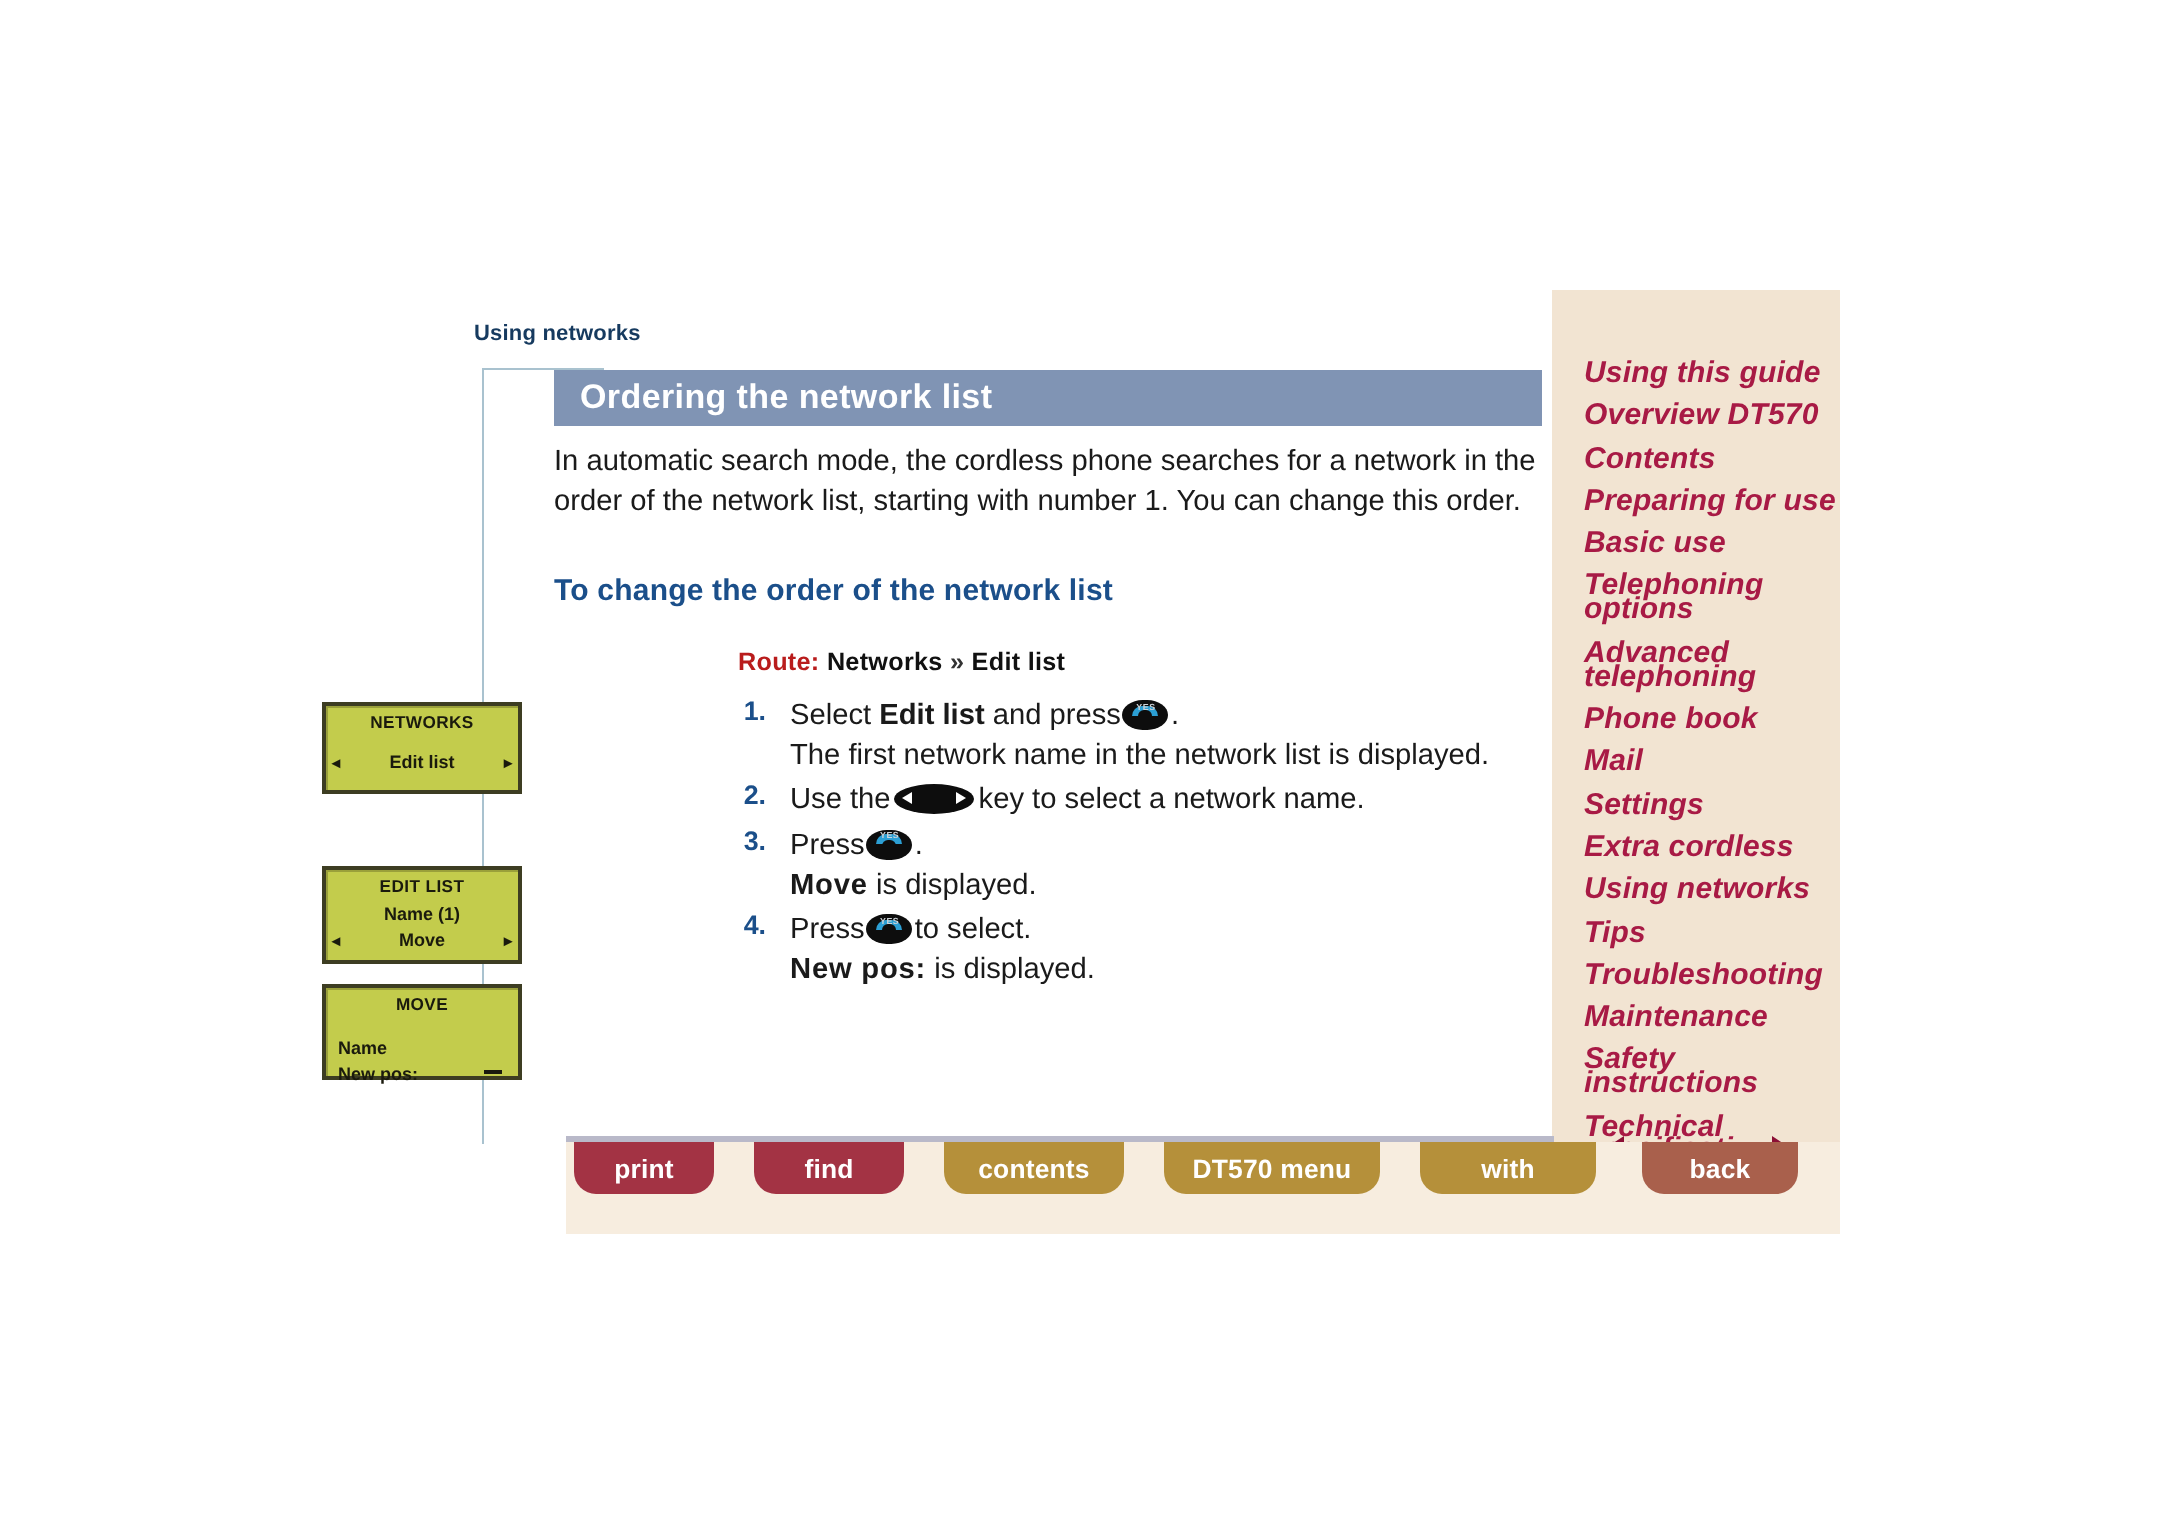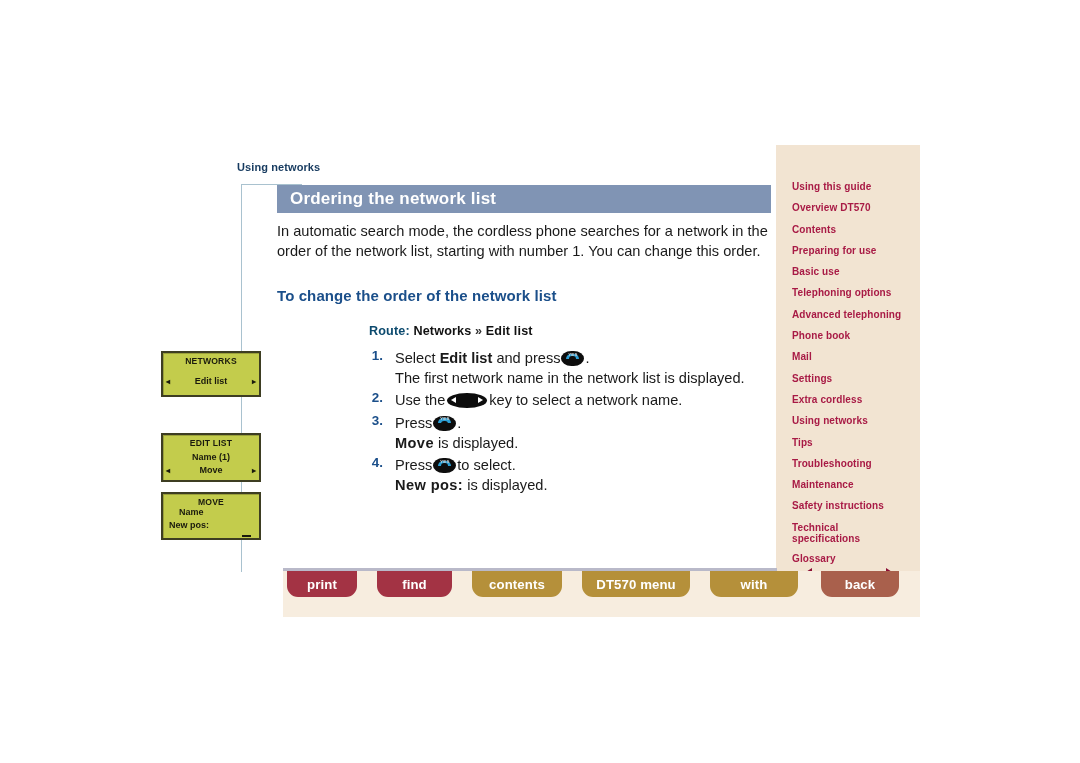--- a/index.html
+++ b/index.html
@@ -24,27 +24,28 @@
     width: 144px; height: 472px;
     background: #f2e4d2;
   }
   .sidebar-list {
     position: absolute;
     left: 16px; top: 36px;
     width: 126px;
   }
   .sidebar-item {
     color: #a81a45;
-    font-size: 10px;
+    font-size: 15px;
     font-weight: bold;
     line-height: 12px;
     margin-bottom: 9.3px;
     letter-spacing: 0.1px;
     cursor: pointer;
     white-space: pre-line;
+    font-style: italic;
   }
   .sidebar-item.two-line { margin-bottom: 8px; line-height: 11.5px; }
 
   
   .pager {
     position: absolute;
     left: 14px; top: 418px;
     width: 118px; height: 36px;
   }
   .pager svg { display: block; }
@@ -122,21 +123,21 @@
   }
 
   .route {
     position: absolute;
     left: 133px; top: 179px;
     font-size: 12.6px;
     font-weight: bold;
     color: #111111;
     letter-spacing: 0.15px;
   }
-  .route .route-label { color: #0c4a6e; }
+  .route .route-label { color: #b91c1c; }
   .route .route-sep { color: #333; font-weight: bold; }
 
   
   .steps {
     position: absolute;
     left: 127px; top: 203px;
     width: 400px;
   }
   .step {
     position: relative;
@@ -257,21 +258,21 @@
 
   #lcd1 { left: 161px; top: 351px; width: 100px; height: 46px; }
   #lcd1 .lcd-title { margin-top: 3px; }
   #lcd1 .lcd-row { margin-top: 10px; }
   #lcd2 { left: 161px; top: 433px; width: 100px; height: 49px; }
   #lcd2 .lcd-title { margin-top: 3px; }
   #lcd2 .r1 { margin-top: 4px; }
   #lcd2 .r2 { margin-top: 3px; }
   #lcd3 { left: 161px; top: 492px; width: 100px; height: 48px; }
   #lcd3 .lcd-title { margin-top: 3px; }
-  #lcd3 .r1 { margin-top: 0; padding-left: 16px; }
+  #lcd3 .r1 { margin-top: 12px; padding-left: 6px; }
   #lcd3 .r2 { margin-top: 3px; padding-left: 6px; }
   #lcd3 .cursor {
     position: absolute;
     right: 8px; bottom: 1px;
     width: 9px; height: 2px;
     background: #1a1a0d;
   }
 
   
   .footer-strip {

